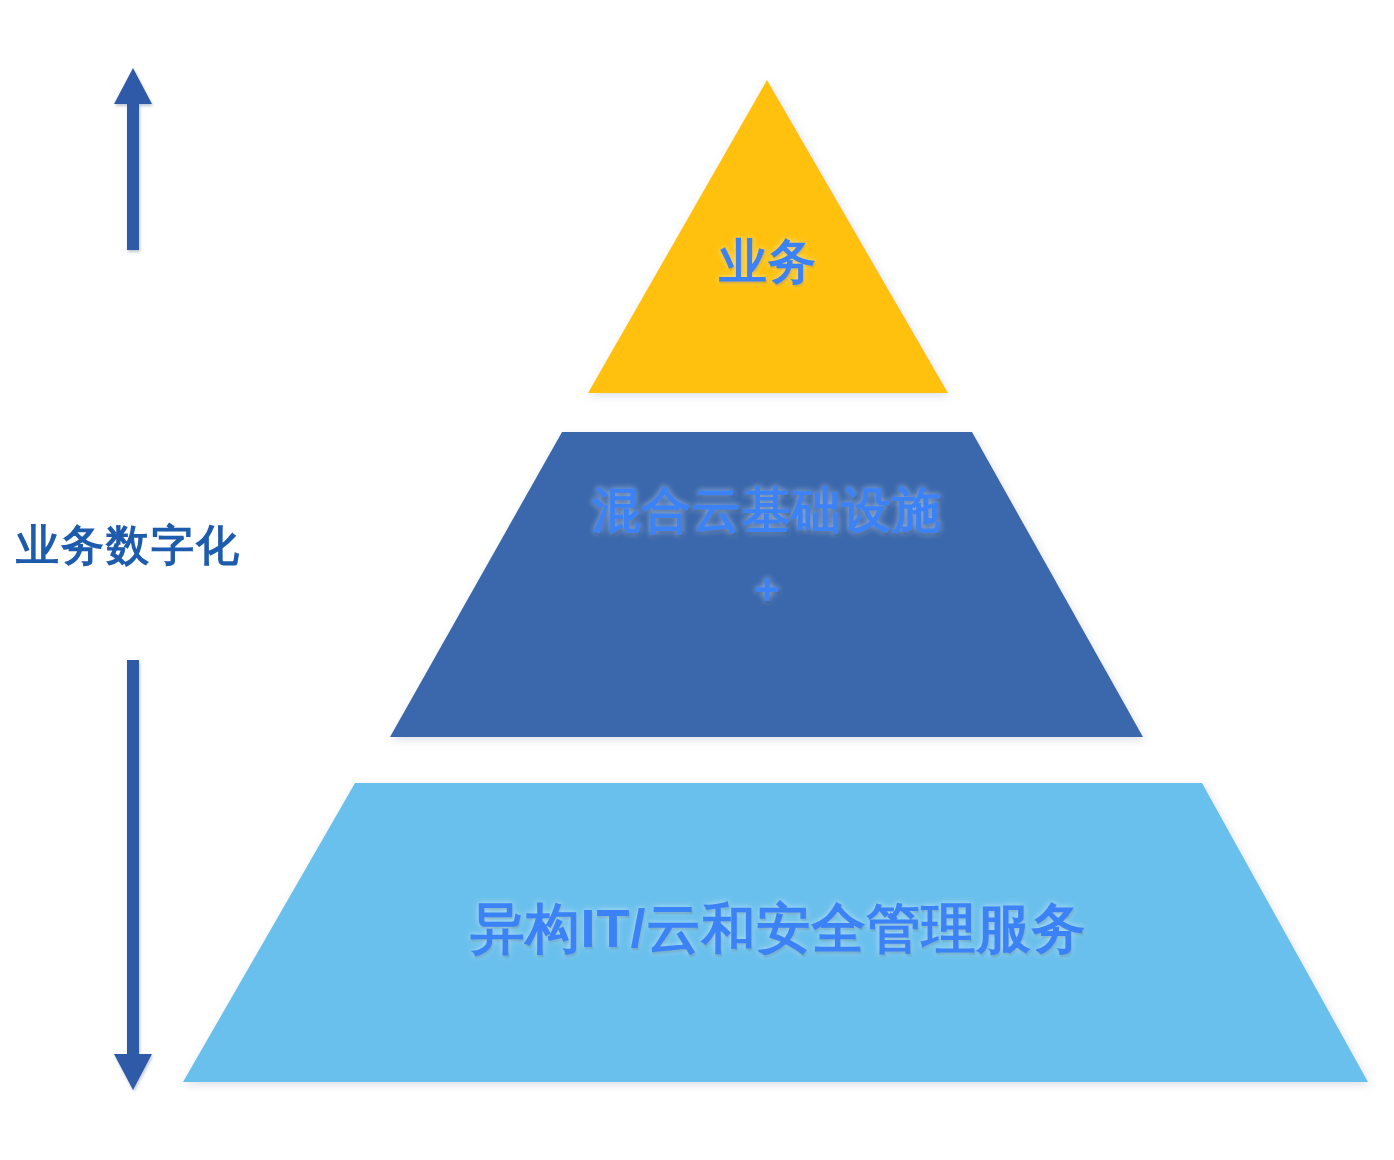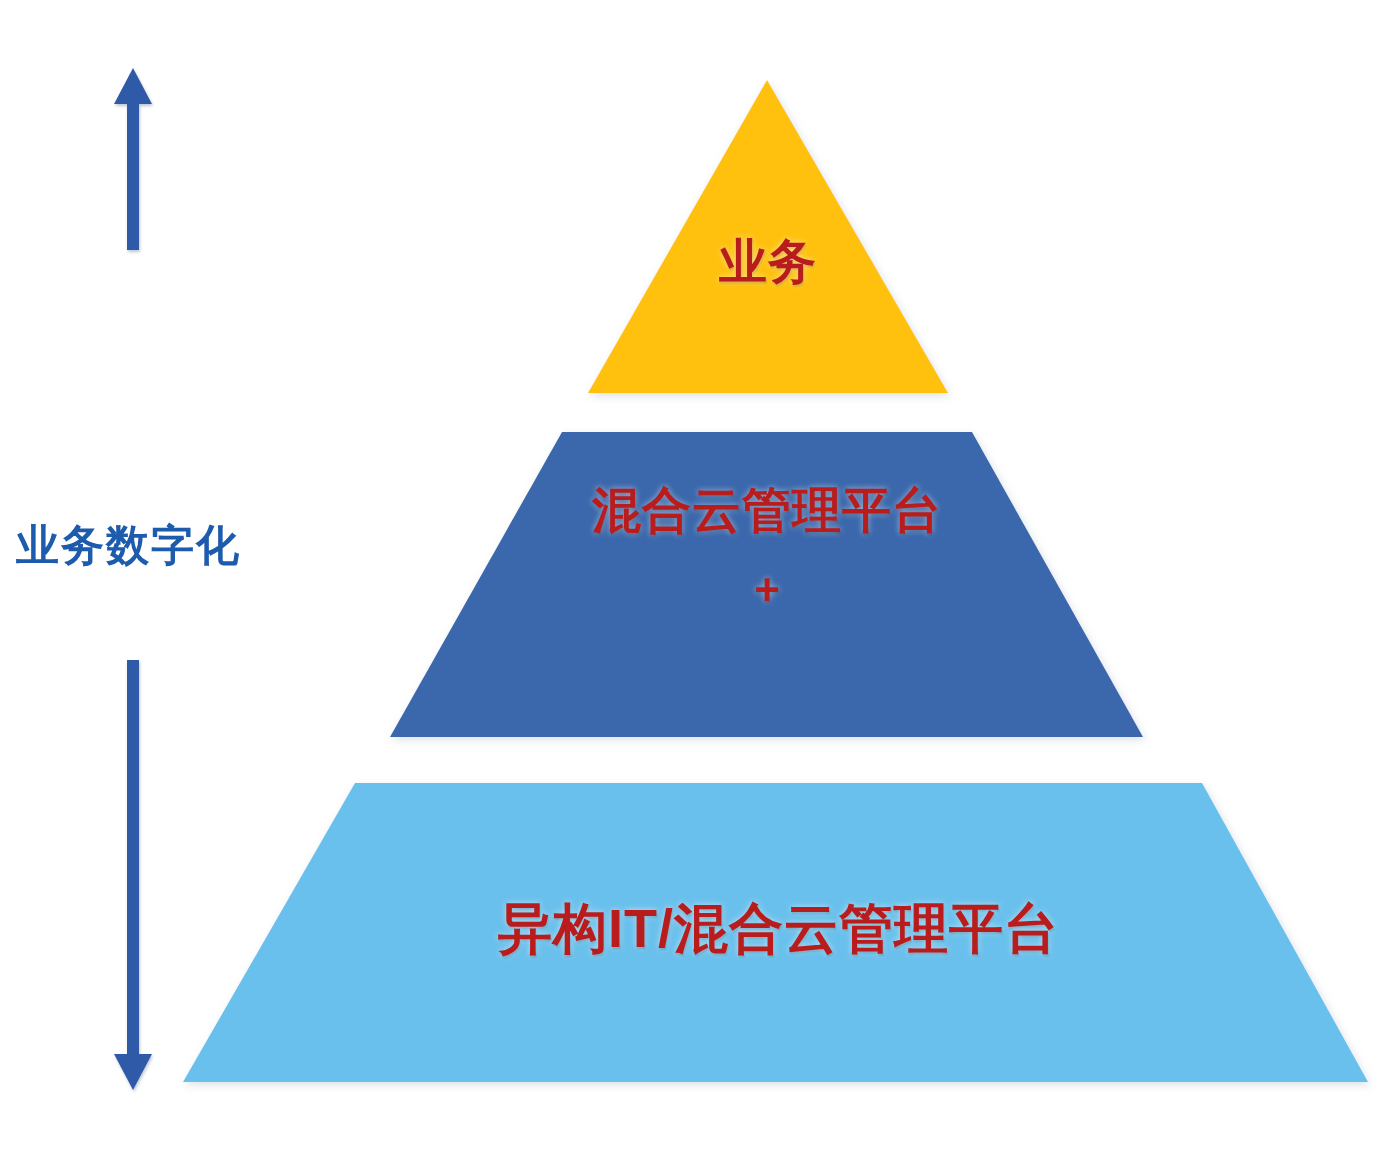--- a/index.html
+++ b/index.html
@@ -24,21 +24,21 @@
   #diagram-svg {
     position: absolute;
     left: 0;
     top: 0;
     width: 1394px;
     height: 1160px;
   }
   .layer-text {
     position: absolute;
     text-align: center;
-    color: #b91c1c;
+    color: #3b82f6;
     font-weight: bold;
     letter-spacing: 1px;
     white-space: nowrap;
     text-shadow:
        0 0 6px rgba(255,255,255,0.55),
        1px 2px 2px rgba(0,0,0,0.18);
     pointer-events: none;
   }
   
   #apex-label {
@@ -134,18 +134,18 @@
       <polygon points="355,783 1202,783 1368,1082 183,1082" fill="#6AC0EC" filter="url(#softshadow)"></polygon>
     </g>
   </svg>
 
   <div id="axis-label">
     <span class="axis-line">业务数字化</span>
   </div>
 
   <div id="apex-label" class="layer-text">业务</div>
 
-  <div id="mid-line-1" class="layer-text">混合云管理平台</div>
+  <div id="mid-line-1" class="layer-text">混合云基础设施</div>
   <div id="mid-plus" class="layer-text">+</div>
 
-  <div id="base-label" class="layer-text">异构IT/混合云管理平台</div>
+  <div id="base-label" class="layer-text">异构IT/云和安全管理服务</div>
 
 </div>
 
 </body></html>

